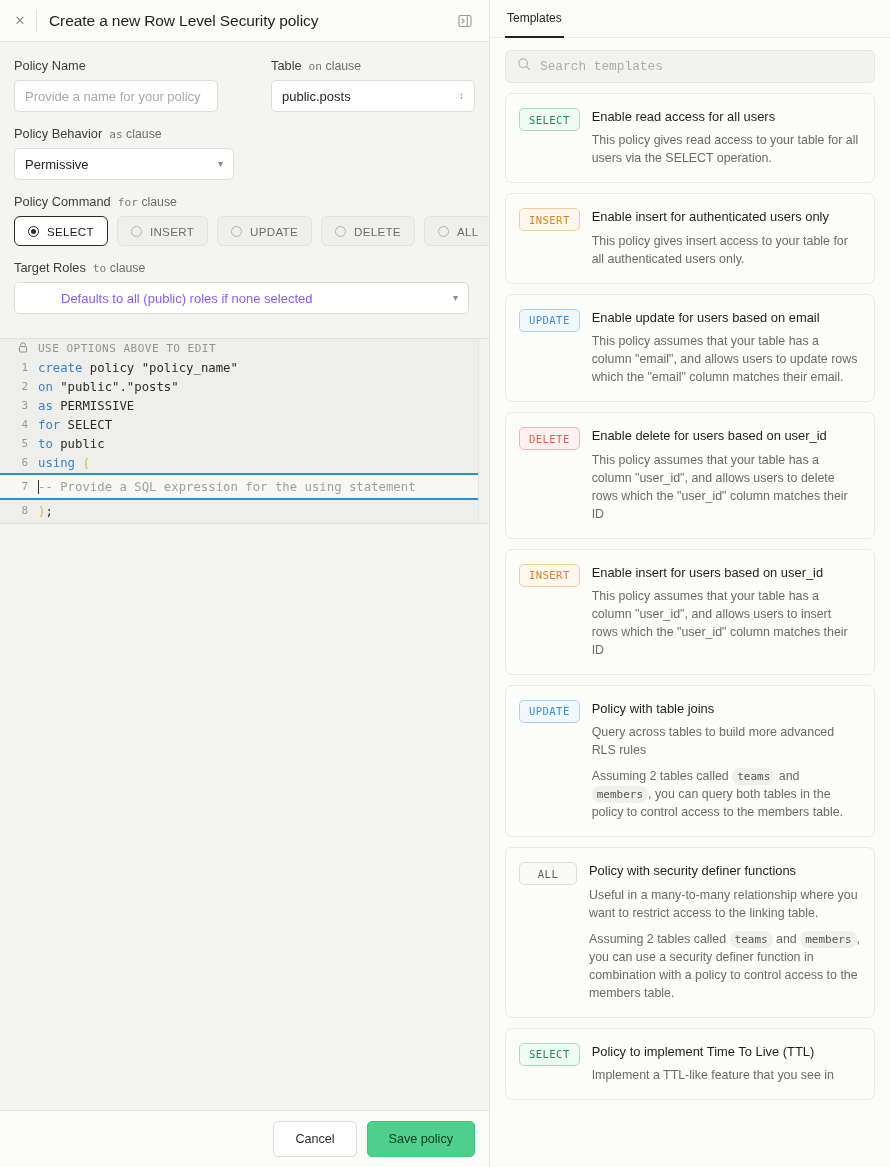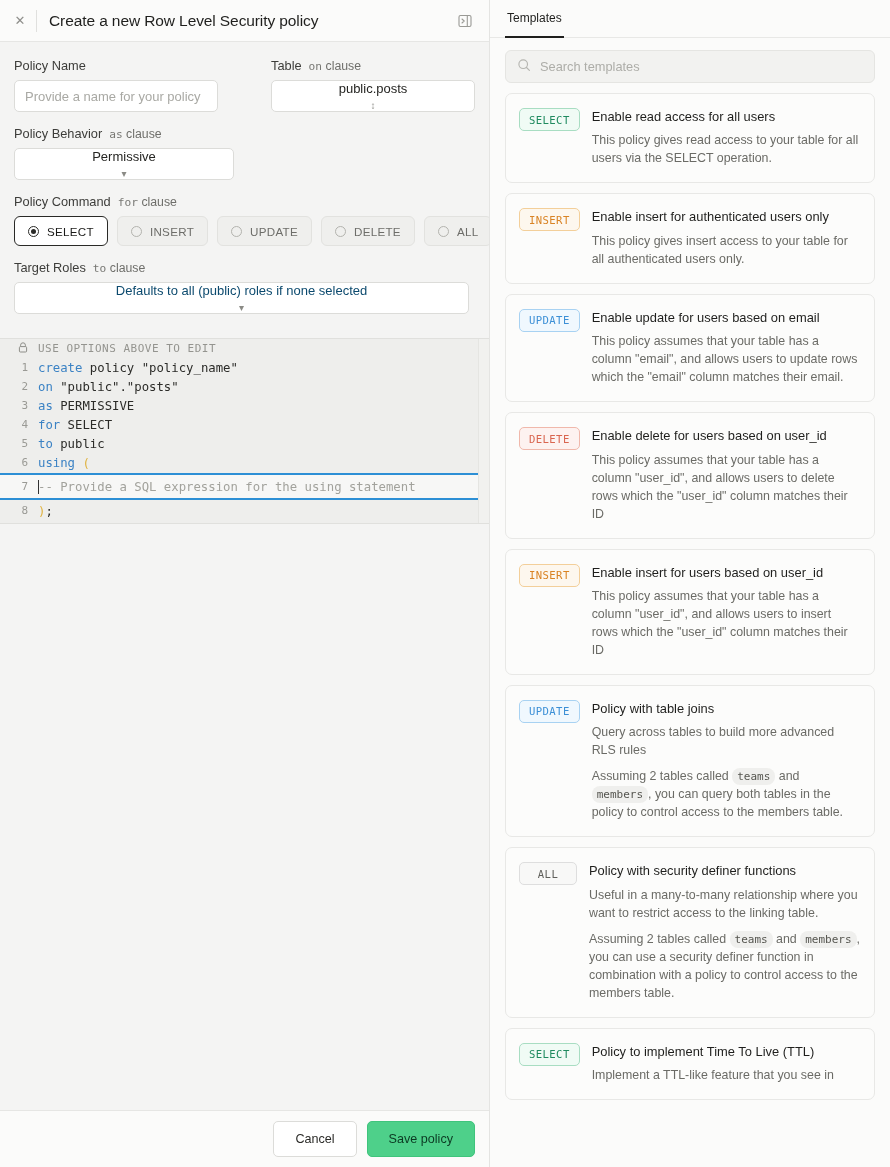--- a/index.html
+++ b/index.html
@@ -55,23 +55,23 @@
   .clause .mono {
     font-family: "DejaVu Sans Mono", monospace;
     font-size: 11.2px; color: #777773;
   }
   .input-box, .select-box {
     height: 32px; border: 1px solid #dcdcd9; border-radius: 5px;
     background: #fff; display: flex; align-items: center;
     padding: 0 10px; font-size: 13px; color: #1f1f1d;
   }
   .input-box .ph { color: #a9a9a4; font-size: 13px; }
-  .select-box { justify-content: space-between; cursor: pointer; flex-direction: column; }
+  .select-box { justify-content: space-between; cursor: pointer; }
   .select-box .val { color: #252522; }
-  .select-box .val.muted { color: #0c4a6e; }
+  .select-box .val.muted { color: #8b5cf6; margin-left: 36px; }
   .chev { color: #8b8b86; font-size: 10px; line-height: 1; }
 
   .grp { margin-bottom: 14px; }
   .w-policy-name { width: 220px; }
   .w-table { width: 220px; margin-left: 41px; }
   .w-behavior { width: 220px; }
   .w-roles { width: 455px; }
 
   .cmd-row { display: flex; gap: 9px; }
   .cmd-btn {
@@ -152,21 +152,21 @@
   }
   .tabs {
     height: 38px; min-height: 38px; border-bottom: 1px solid #e8e8e6;
     display: flex; align-items: stretch; padding-left: 15px;
   }
   .tab {
     display: flex; align-items: center; font-size: 12px; color: #1f1f1d;
     border-bottom: 2px solid #1f1f1d; padding: 0 2px; margin-bottom: -1px;
     cursor: pointer;
   }
-  .search-wrap { padding: 12px 15px 10px 15px; }
+  .search-wrap { padding: 12px 15px 10px 15px; font-family: Liberation Mono, monospace; }
   .search {
     height: 33px; border: 1px solid #e5e5e2; border-radius: 6px;
     background: #f2f2f0; display: flex; align-items: center; gap: 9px;
     padding: 0 11px; cursor: text;
   }
   .search .ph { color: #adada8; font-size: 12.8px; }
 
   .tpl-list { flex: 1; overflow: hidden; padding: 0 15px 0 15px; }
   .tpl-card {
     border: 1px solid #e8e8e6; border-radius: 7px; background: #fcfcfb;

